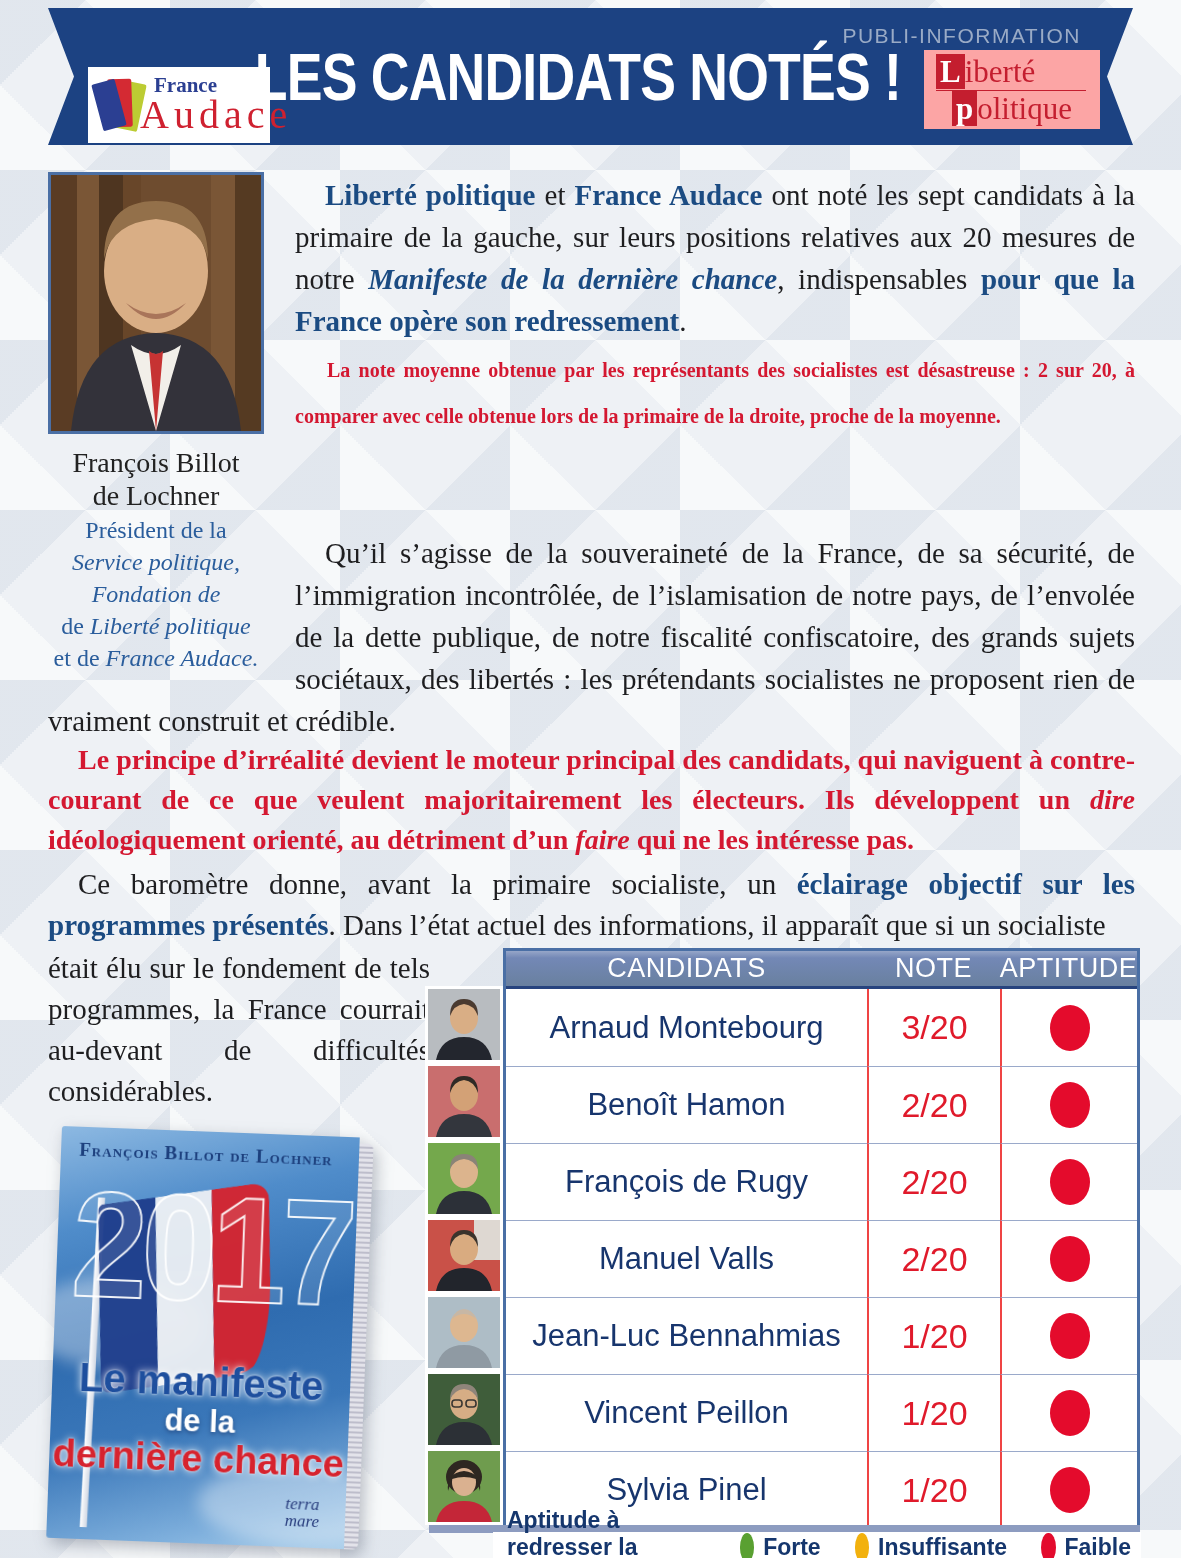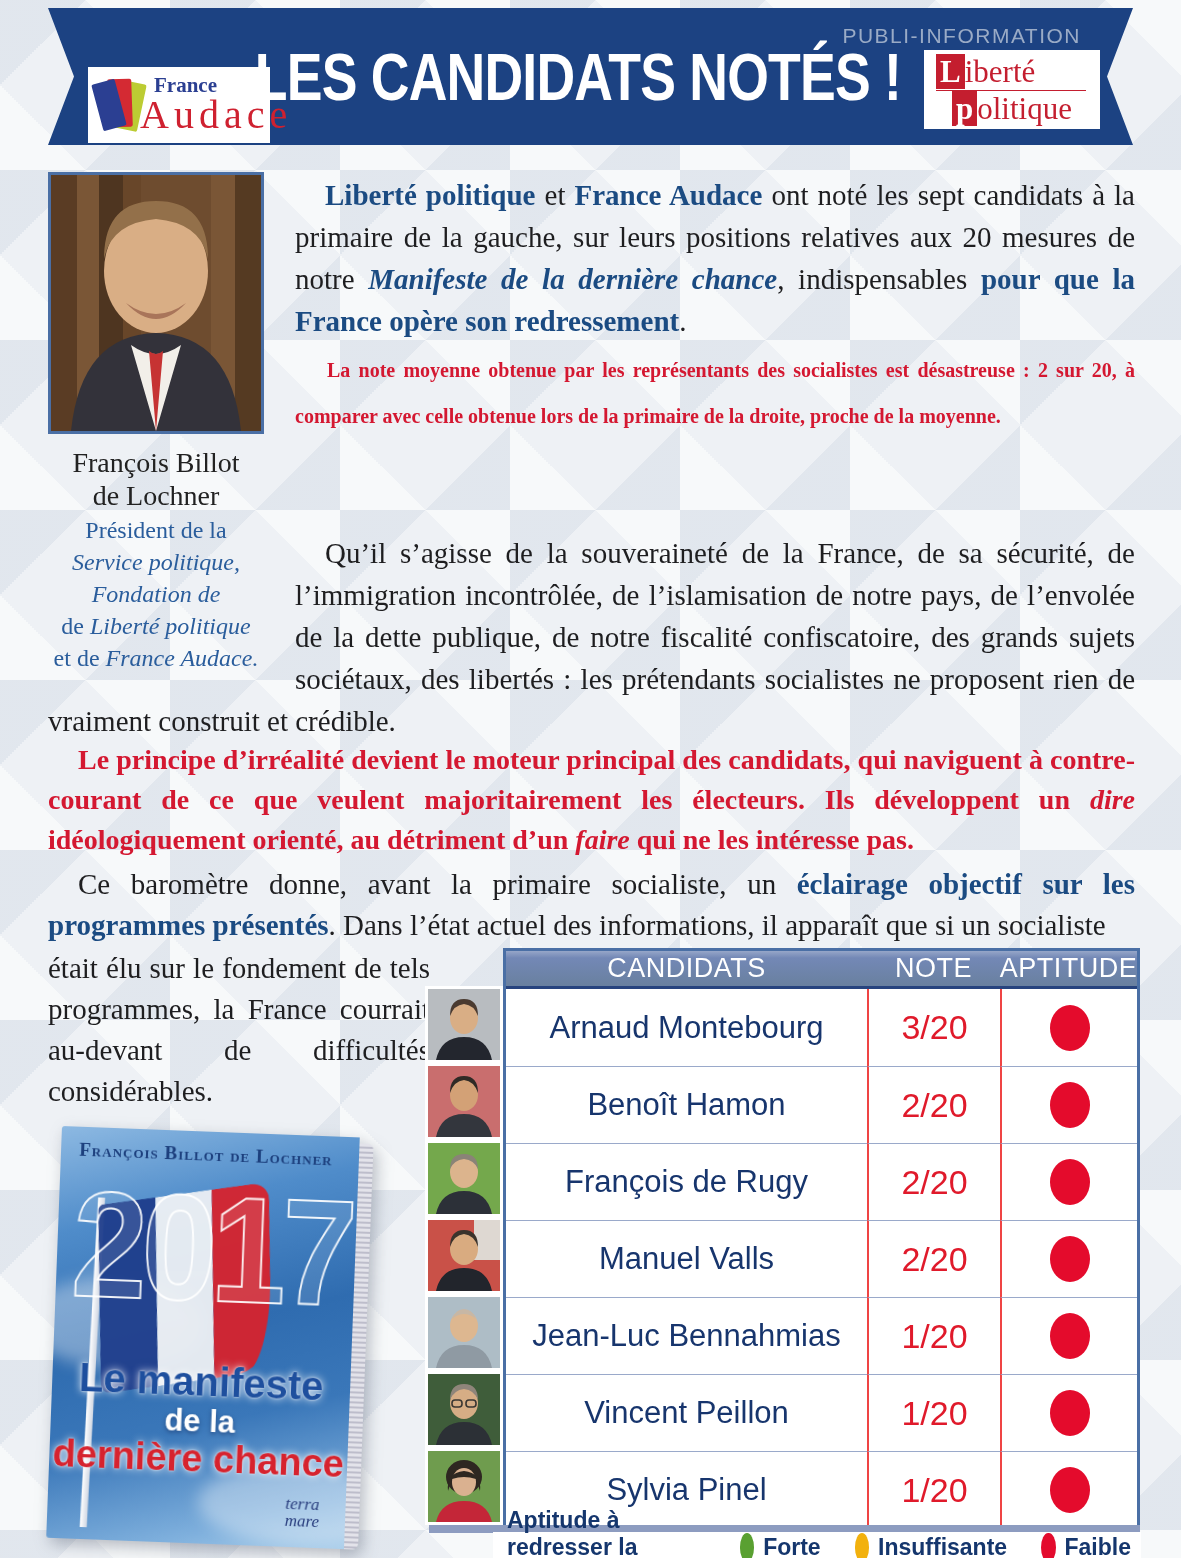--- a/index.html
+++ b/index.html
@@ -32,21 +32,21 @@
   
   .fa-logo{position:absolute;left:40px;top:40px;width:182px;height:76px;background:#fff;margin-top:19px;}
   .fa-fan{position:absolute;left:8px;top:9px;width:52px;height:58px;}
   .fa-fan i{position:absolute;width:24px;height:48px;border-radius:2px;}
   .fa-fan .f-g{left:22px;top:6px;background:#bccc33;transform:rotate(12deg);}
   .fa-fan .f-r{left:12px;top:3px;background:#d42a33;transform:rotate(-2deg);}
   .fa-fan .f-b{left:1px;top:5px;background:#2b3f92;transform:rotate(-15deg);}
   .fa-top{position:absolute;left:66px;top:6px;color:#2b3f92;font-weight:bold;font-size:21px;}
   .fa-main{position:absolute;left:52px;top:24px;color:#cf2130;font-size:40px;letter-spacing:5px;}
   
-  .lp-logo{position:absolute;right:33px;top:42px;width:176px;height:79px;background:#ffffff;padding:5px 0 0 12px;box-sizing:border-box;color:#c41e2f;font-size:31px;line-height:33px;}
+  .lp-logo{position:absolute;right:33px;top:42px;width:176px;height:79px;background:#fca5a5;padding:5px 0 0 12px;box-sizing:border-box;color:#c41e2f;font-size:31px;line-height:33px;}
   .lp-line1{border-bottom:1px solid #c41e2f;width:150px;padding-bottom:2px;}
   .lp-line2{margin-left:16px;margin-top:1px;}
   .lp-init{background:#c41e2f;color:#fff;padding:0 4px;font-weight:bold;}
   
   .portrait-box{position:absolute;left:48px;top:172px;width:210px;height:256px;border:3px solid #4a6fa5;background:#6e4c2f;}
   .portrait-box svg{display:block;width:100%;height:100%;}
   .caption{position:absolute;left:40px;top:446px;width:232px;text-align:center;font-size:28px;line-height:33px;color:#222;}
   .role{position:absolute;left:36px;top:514px;width:240px;text-align:center;font-size:24px;line-height:32px;color:#2a5d9c;}
   .role .it{font-style:italic;}
   

